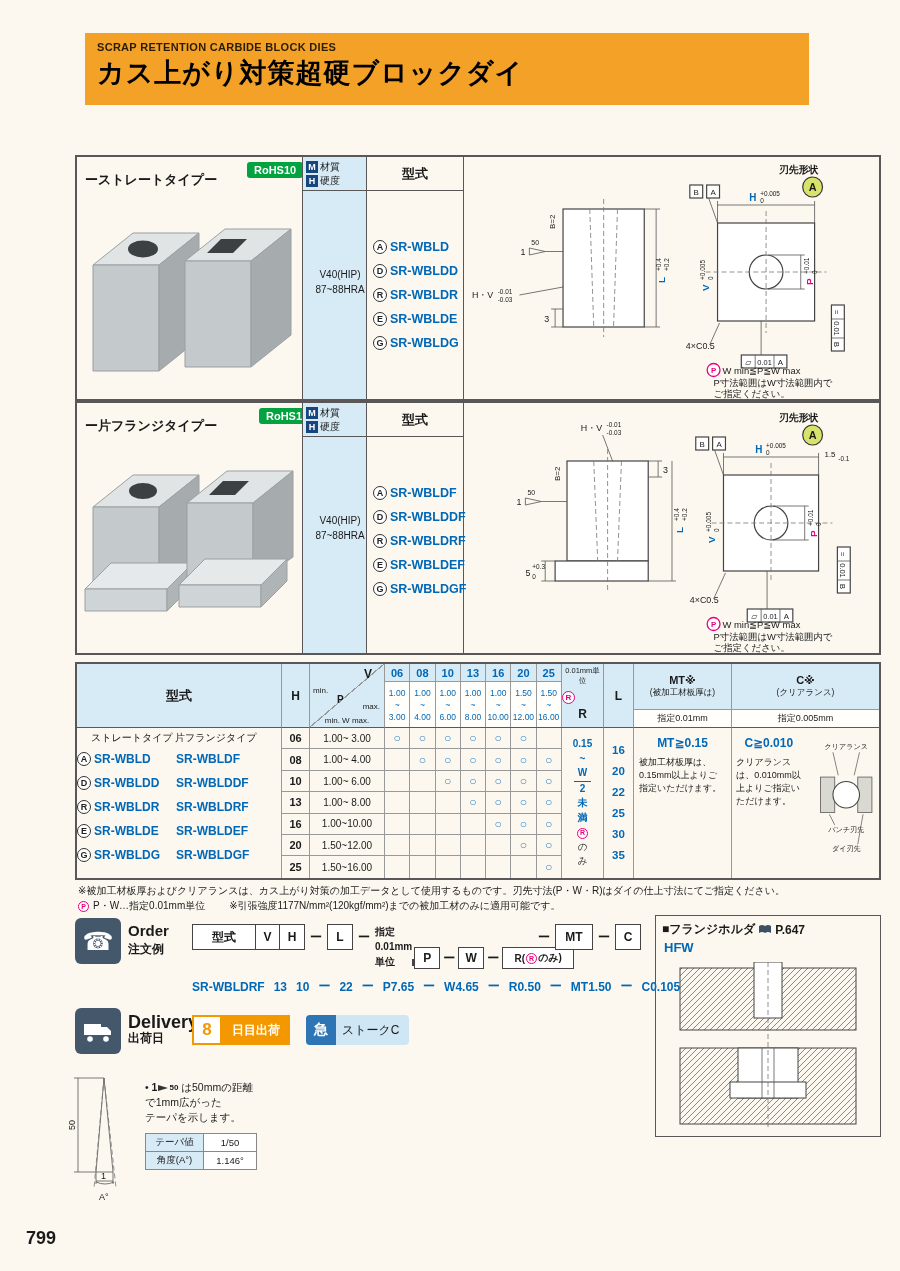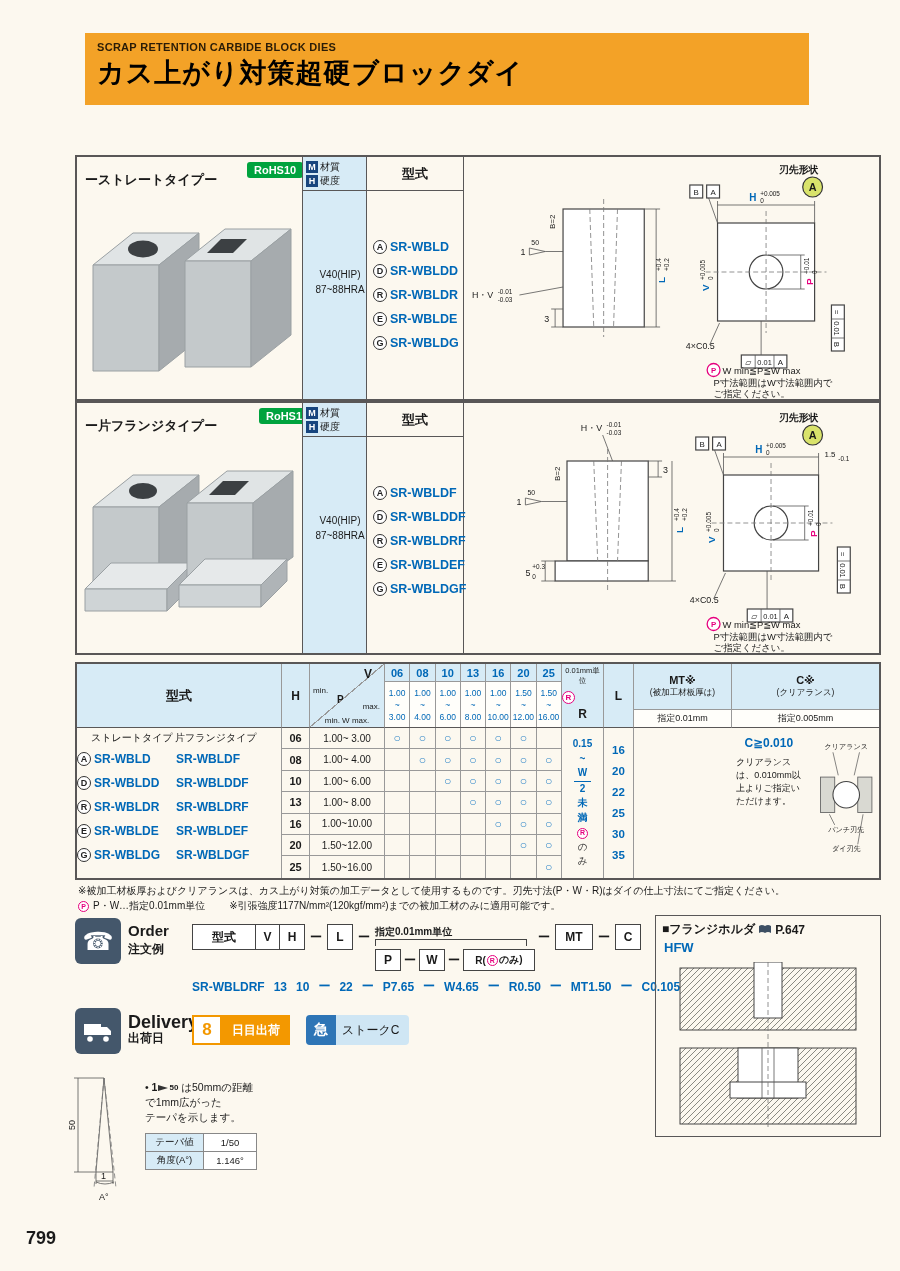--- a/index.html
+++ b/index.html
@@ -98,21 +98,21 @@
   .fn-gap{display:inline-block;width:16px}
   
   .order-icon{left:75px;top:918px;width:46px;height:46px;background:#44576B;border-radius:6px;display:flex;align-items:center;justify-content:center;color:#fff;font-size:25px}
   .order-title{left:128px;top:922px;font-size:15px;font-weight:bold}
   .order-sub{left:128px;top:941px;font-size:12px;font-weight:bold}
   .order-formula{left:192px;top:924px;display:flex;align-items:flex-start}
   .obox{display:inline-flex;align-items:center;justify-content:center;height:26px;border:1.5px solid #444;background:#fff;font-weight:bold;font-size:12px;flex:none}
   .w64{width:64px}.w26{width:26px}.w38{width:38px}
   .ml{margin-left:-1.5px}
   .odash{font-weight:bold;margin:0 5px;line-height:26px;font-size:12px}
-  .ogroup{display:inline-flex;flex-direction:column;align-items:flex-start;width:158px}
+  .ogroup{display:inline-flex;flex-direction:row;align-items:flex-end;width:158px}
   .og-label{font-size:10px;font-weight:bold;line-height:15px}
   .og-bracket{width:96%;height:7px;border-left:1px solid #444;border-right:1px solid #444;border-top:1px solid #444;margin:0 0 3px}
   .og-row{display:inline-flex;align-items:center}
   .obox.h22{height:22px}
   .obox.rbox{width:72px;height:22px;font-size:10px;gap:1px}
   .odash.sm{margin:0 3px;line-height:22px}
   .order-example{left:192px;top:978px;display:flex;align-items:center;gap:9px;color:#0068B7;font-weight:bold;font-size:12px;white-space:nowrap}
   
   .holder{left:655px;top:915px;width:226px;height:222px;border:1.5px solid #595757}
   .holder-head{display:flex;align-items:center;gap:3px;padding:5px 6px 0;font-size:12px;font-weight:bold}
@@ -665,20 +665,24 @@
   <div class="tl">
 
   <div class="tl-v">16</div>
       <div class="tl-v">20</div>
       <div class="tl-v">22</div>
       <div class="tl-v">25</div>
       <div class="tl-v">30</div>
       <div class="tl-v">35</div>
     </div>
 
+  <div class="tb-mt">
+    <div class="mt-val">MT≧0.15</div>
+    <div class="mt-desc">被加工材板厚は、0.15mm以上よりご指定いただけます。</div>
+  </div>
 
   <div class="tb-c">
     <div class="c-left">
       <div class="mt-val">C≧0.010</div>
       <div class="mt-desc">クリアランスは、0.010mm以上よりご指定いただけます。</div>
     </div>
     <svg width="66" height="138" viewBox="0 0 66 138">
       <text x="33" y="10" font-size="8" text-anchor="middle">クリアランス</text>
       <line x1="18" y1="14" x2="24" y2="40" class="thin"></line>
       <line x1="48" y1="14" x2="42" y2="40" class="thin"></line>

